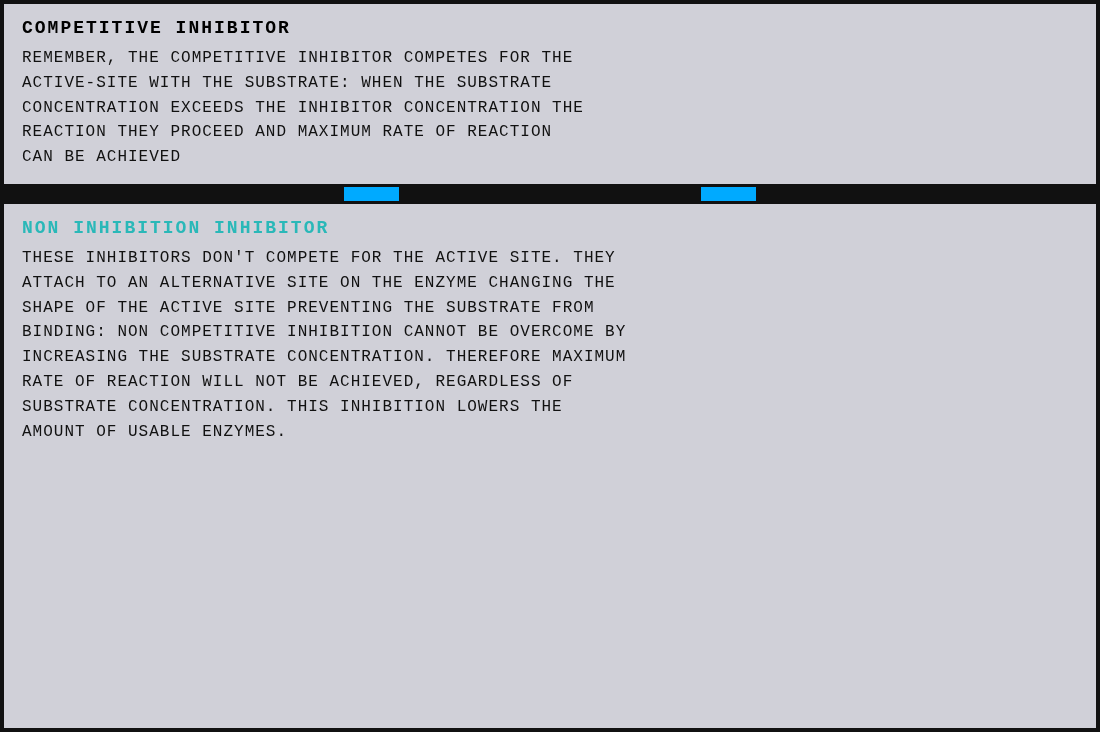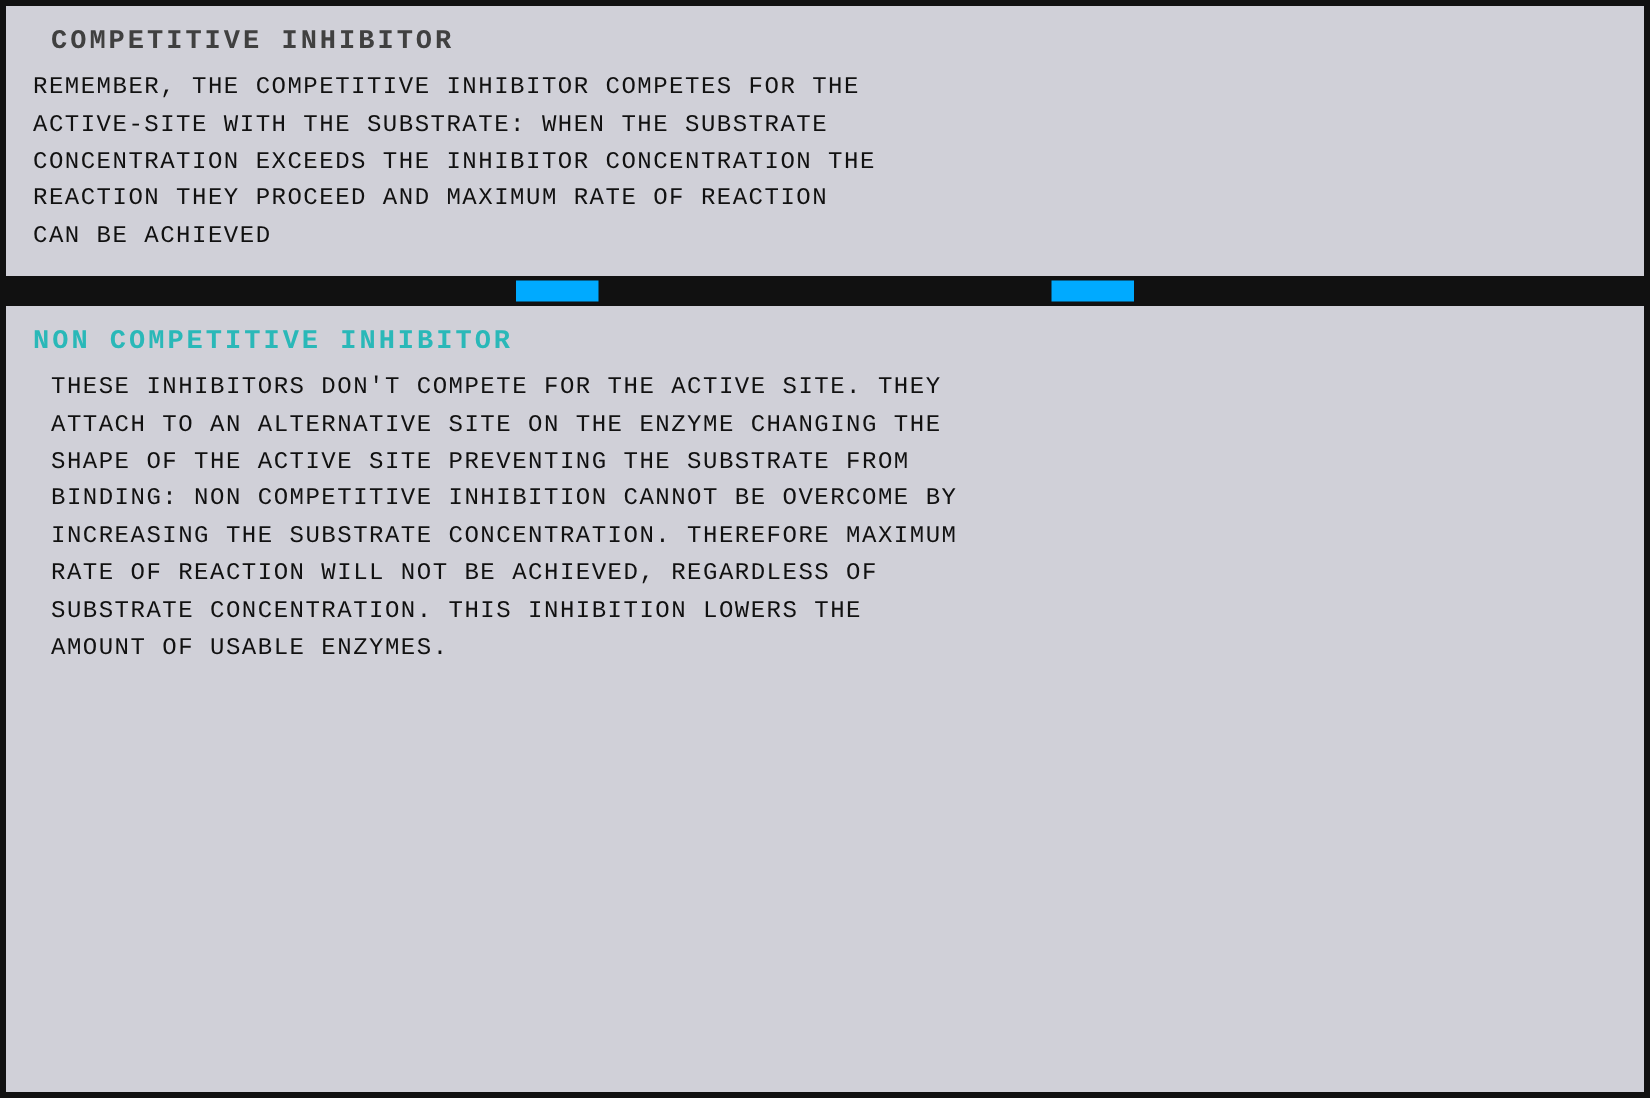--- a/index.html
+++ b/index.html
@@ -54,22 +54,21 @@
     .card-1 .card-title {
       color: #7b3fc4;
     }
 
     .card-2 {
       flex: 0 0 auto;
       position: relative;
     }
 
     .card-2 .card-title {
-      color: #404040;
-      margin-left: 12px;
+      color: #000000;
     }
 
     .card-3 {
       flex: 1 1 auto;
     }
 
     .card-3 .card-title {
       color: #2ab8b8;
     }
 
@@ -104,22 +103,22 @@
 REACTION THEY PROCEED AND MAXIMUM RATE OF REACTION
 CAN BE ACHIEVED</div>
   </div>
 
   <div class="divider-row">
     <div class="divider-block"></div>
     <div class="divider-block"></div>
   </div>
 
   <div class="card card-3">
-    <div class="card-title">NON COMPETITIVE INHIBITOR</div>
-    <div class="card-body" style="white-space: pre-line; margin-left: 12px;">THESE INHIBITORS DON'T COMPETE FOR THE ACTIVE SITE. THEY
+    <div class="card-title">NON INHIBITION INHIBITOR</div>
+    <div class="card-body" style="white-space: pre-line;">THESE INHIBITORS DON'T COMPETE FOR THE ACTIVE SITE. THEY
 ATTACH TO AN ALTERNATIVE SITE ON THE ENZYME CHANGING THE
 SHAPE OF THE ACTIVE SITE PREVENTING THE SUBSTRATE FROM
 BINDING: NON COMPETITIVE INHIBITION CANNOT BE OVERCOME BY
 INCREASING THE SUBSTRATE CONCENTRATION. THEREFORE MAXIMUM
 RATE OF REACTION WILL NOT BE ACHIEVED, REGARDLESS OF
 SUBSTRATE  CONCENTRATION. THIS INHIBITION LOWERS  THE
 AMOUNT OF USABLE ENZYMES.</div>
   </div>
 
 </div>

